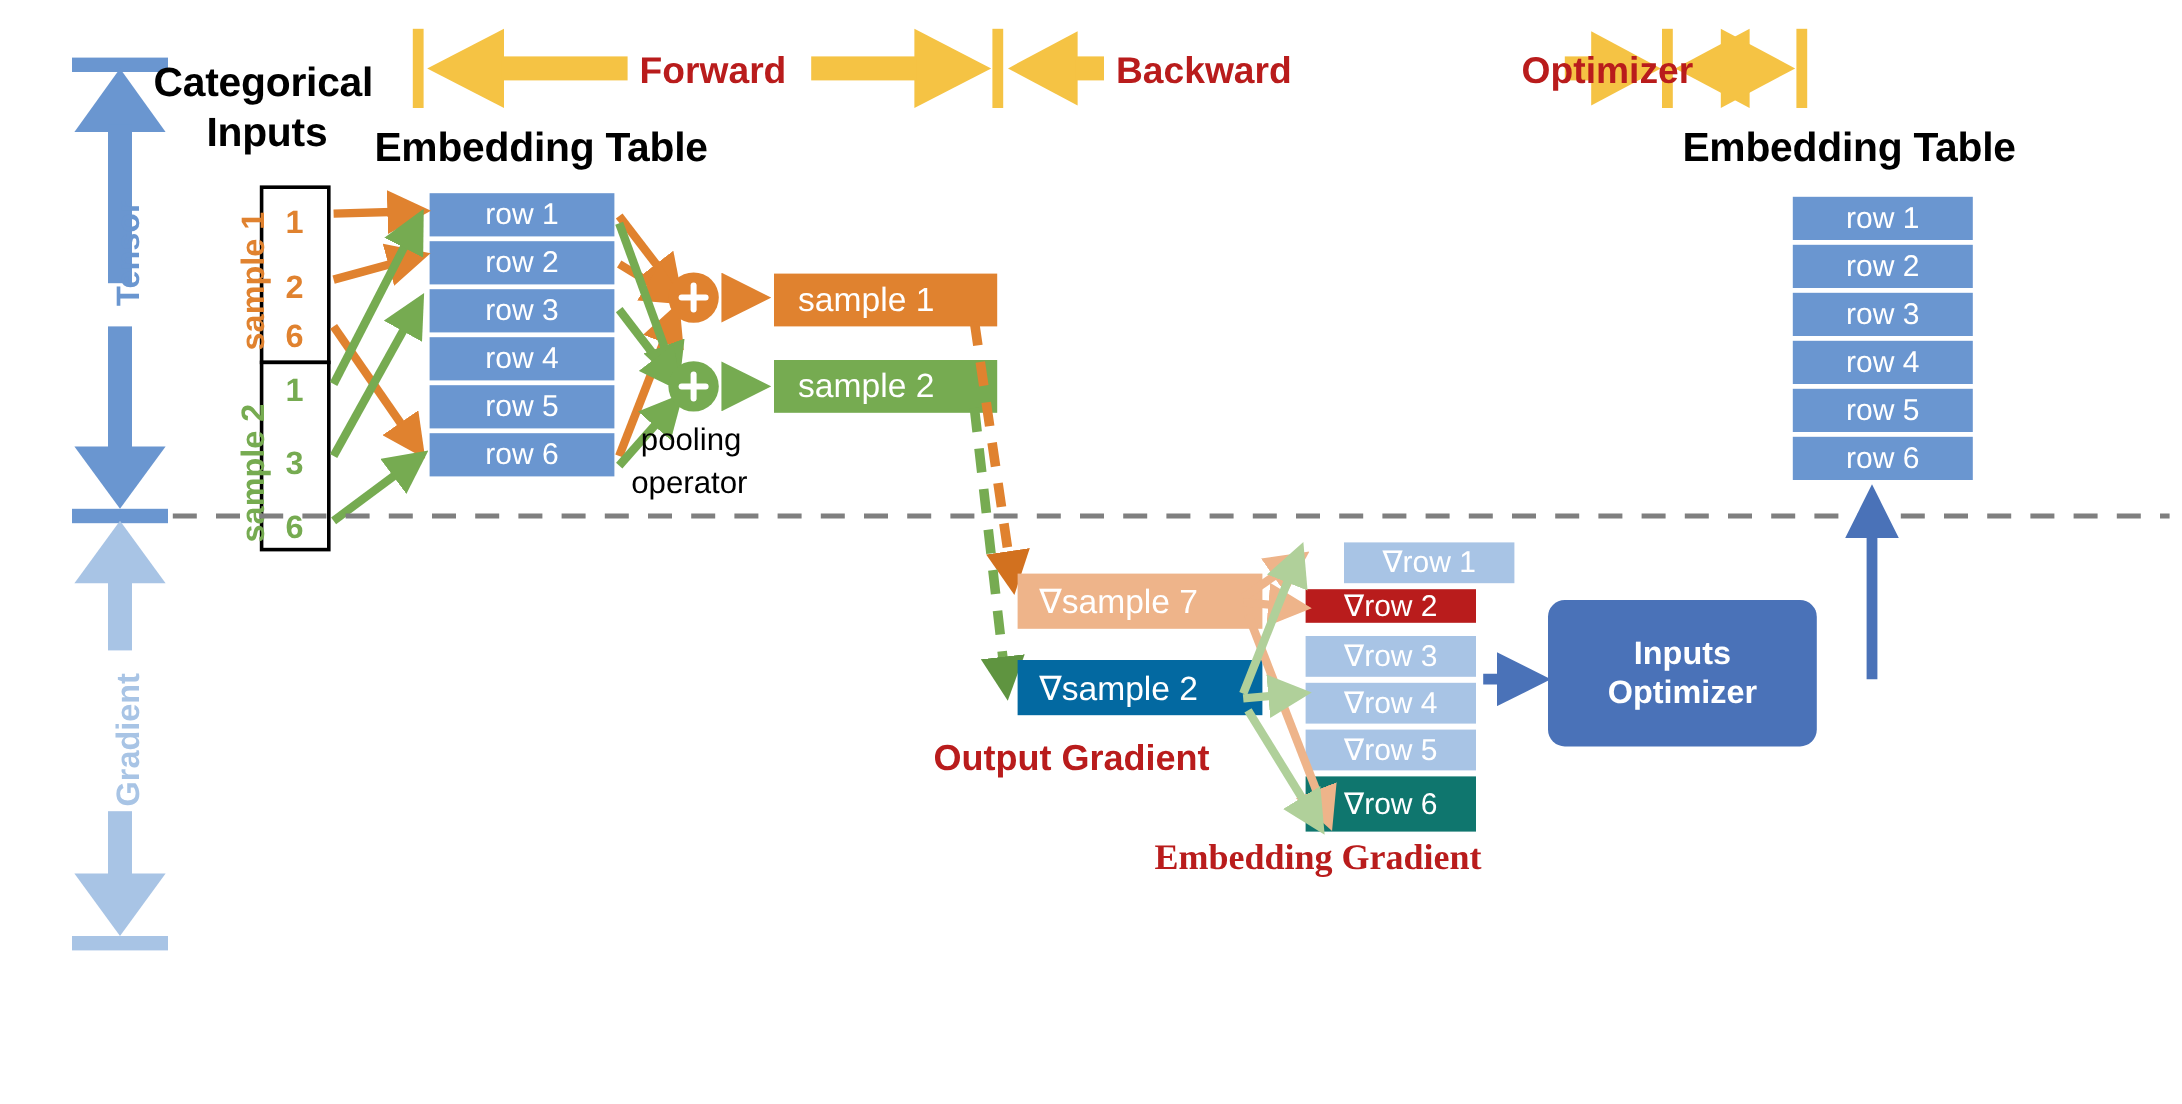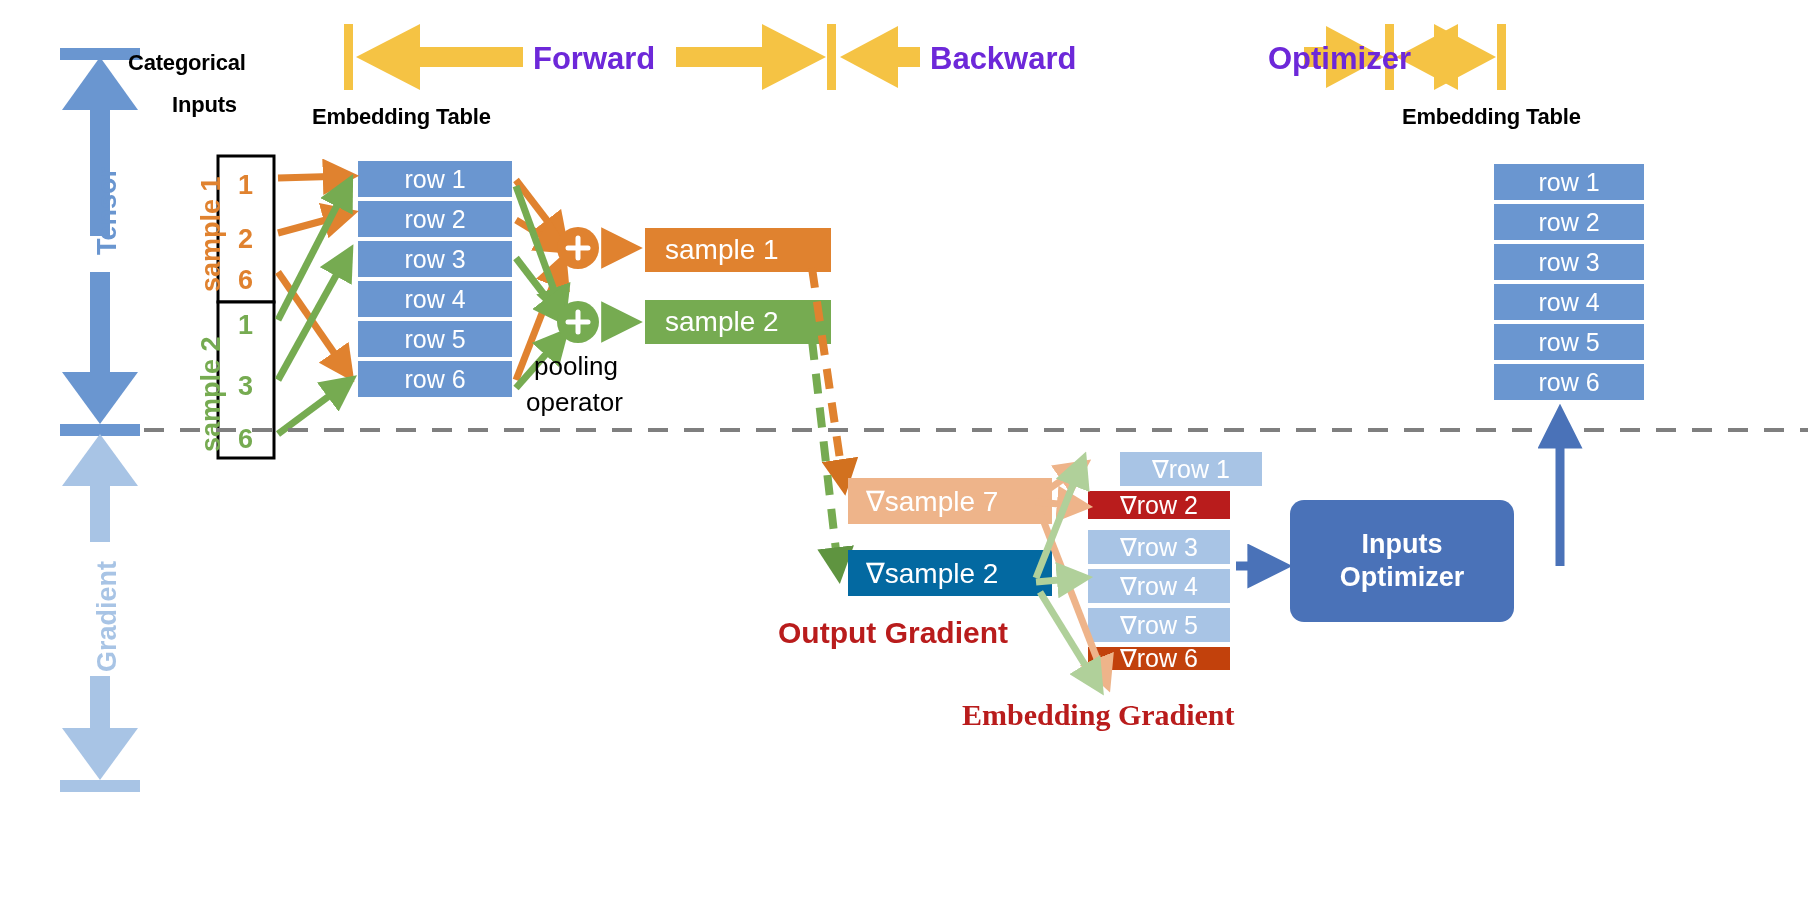--- a/index.html
+++ b/index.html
@@ -1,23 +1,23 @@
 <!DOCTYPE html>
 <html><head>
 <meta charset="utf-8">
 <style>
   html,body{margin:0;padding:0;background:#ffffff;}
   body{width:1818px;height:920px;position:relative;overflow:hidden;
        font-family:"Liberation Sans",sans-serif;}
   #stage{position:absolute;left:0;top:0;width:1818px;height:920px;}
   svg.layer{position:absolute;left:0;top:0;width:1818px;height:920px;overflow:visible;}
   .txt{position:absolute;white-space:nowrap;}
-  .hdr{font-weight:bold;color:#000;font-size:22px;letter-spacing:-0.2px;}
+  .hdr{font-weight:bold;color:#000;font-size:34px;letter-spacing:-0.2px;}
   .hdr-gray{font-weight:bold;color:#b91c1c;font-size:30px;text-align:center;}
-  .phase{font-weight:bold;color:#6d28d9;font-size:31px;}
+  .phase{font-weight:bold;color:#b91c1c;font-size:31px;}
   .axis-lbl{font-weight:bold;font-size:27px;}
   .idx{font-weight:bold;font-size:27px;}
   .cellrow{position:absolute;display:flex;align-items:center;justify-content:center;
            color:#fff;font-size:25px;}
   .boxlab{position:absolute;display:flex;align-items:center;
           color:#fff;font-size:28px;}
   .pool-lbl{position:absolute;color:#000;font-size:26px;line-height:1.1;}
   .optimizer-box{position:absolute;background:#4a72b8;border-radius:14px;
      display:flex;flex-direction:column;align-items:center;justify-content:center;
      color:#fff;font-weight:bold;font-size:27px;line-height:1.22;}
@@ -177,21 +177,21 @@
   </svg>
 
   <div class="boxlab" style="left:848px;top:478px;width:186px;height:46px;background:#eeb48a;padding-left:18px;">∇sample 7</div>
   <div class="boxlab" style="left:848px;top:550px;width:186px;height:46px;background:#0369a1;padding-left:18px;">∇sample 2</div>
 
   <div class="cellrow" style="left:1088px;top:452px;width:142px;height:34px;background:#a8c4e5;margin-left:32px;">∇row 1</div>
   <div class="cellrow" style="left:1088px;top:491px;width:142px;height:28px;background:#b91c1c;">∇row 2</div>
   <div class="cellrow" style="left:1088px;top:530px;width:142px;height:34px;background:#a8c4e5;">∇row 3</div>
   <div class="cellrow" style="left:1088px;top:569px;width:142px;height:34px;background:#a8c4e5;">∇row 4</div>
   <div class="cellrow" style="left:1088px;top:608px;width:142px;height:34px;background:#a8c4e5;">∇row 5</div>
-  <div class="cellrow" style="left:1088px;top:647px;width:142px;height:23px;background:#c2410c;">∇row 6</div>
+  <div class="cellrow" style="left:1088px;top:647px;width:142px;height:46px;background:#0f766e;">∇row 6</div>
 
   <svg class="layer">
     <g stroke-width="7" fill="none">
 
       <path d="M1036,498 L1082,466" stroke="#eeb48a" marker-end="url(#ah-orL)"></path>
       <path d="M1036,502 L1082,506" stroke="#eeb48a" marker-end="url(#ah-orL)"></path>
       <path d="M1040,512 L1106,682" stroke="#eeb48a" marker-end="url(#ah-orL)"></path>
 
       <path d="M1036,578 L1082,462" stroke="#b0d09a" marker-end="url(#ah-grL)"></path>
       <path d="M1036,582 L1082,578" stroke="#b0d09a" marker-end="url(#ah-grL)"></path>

